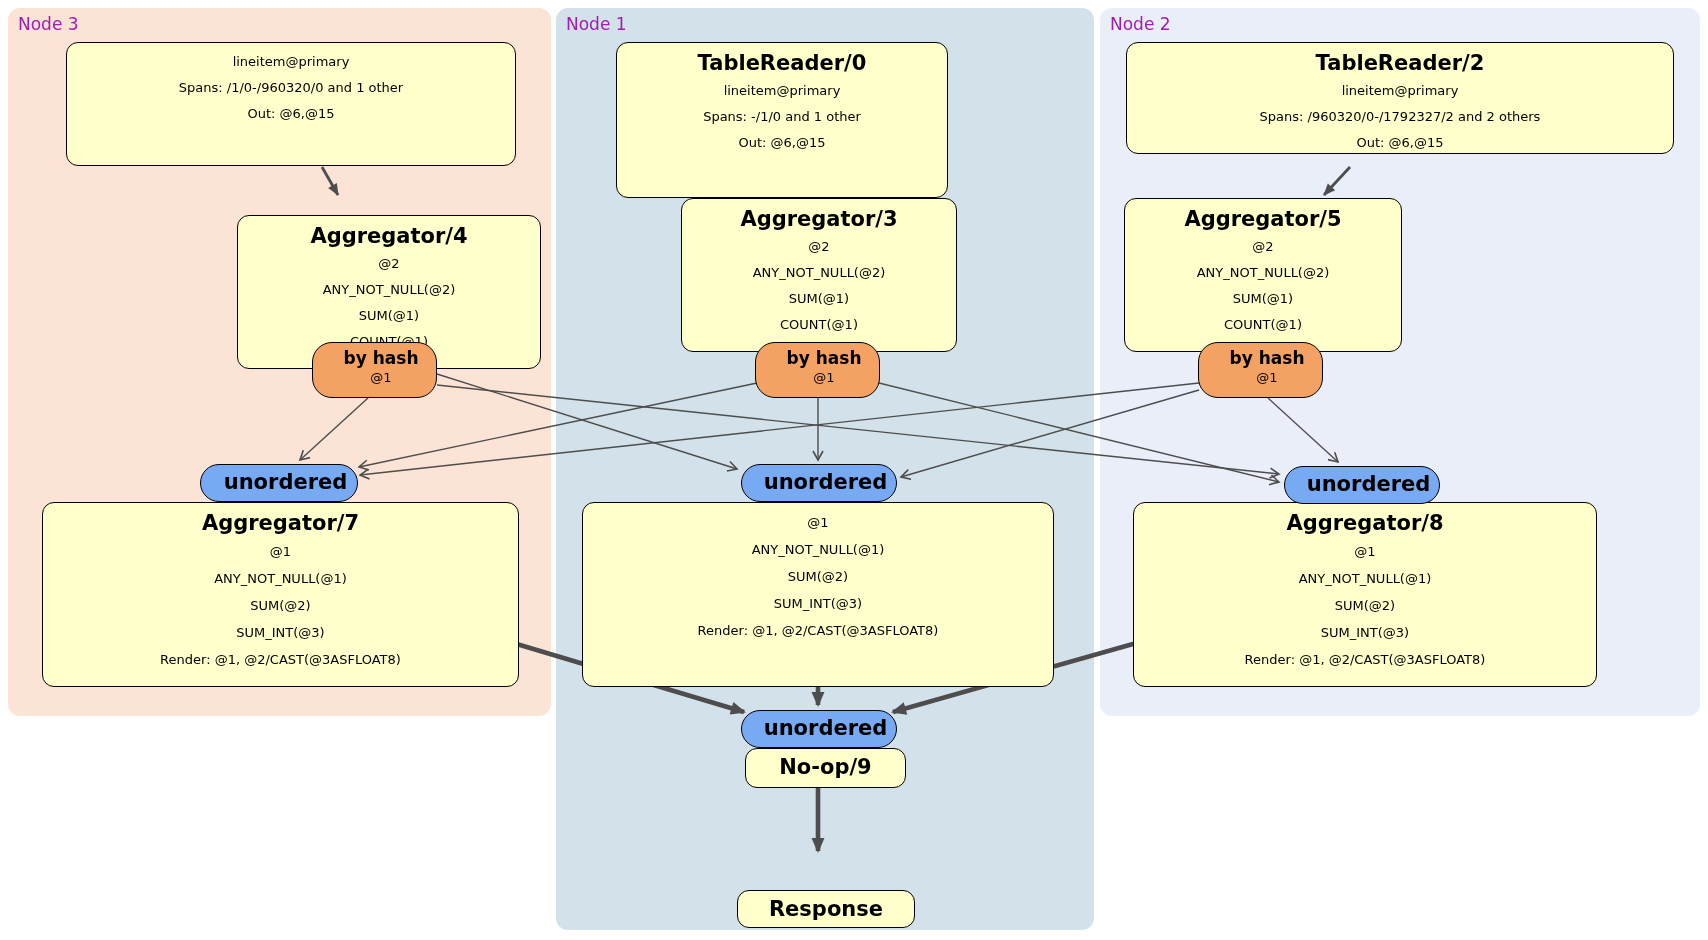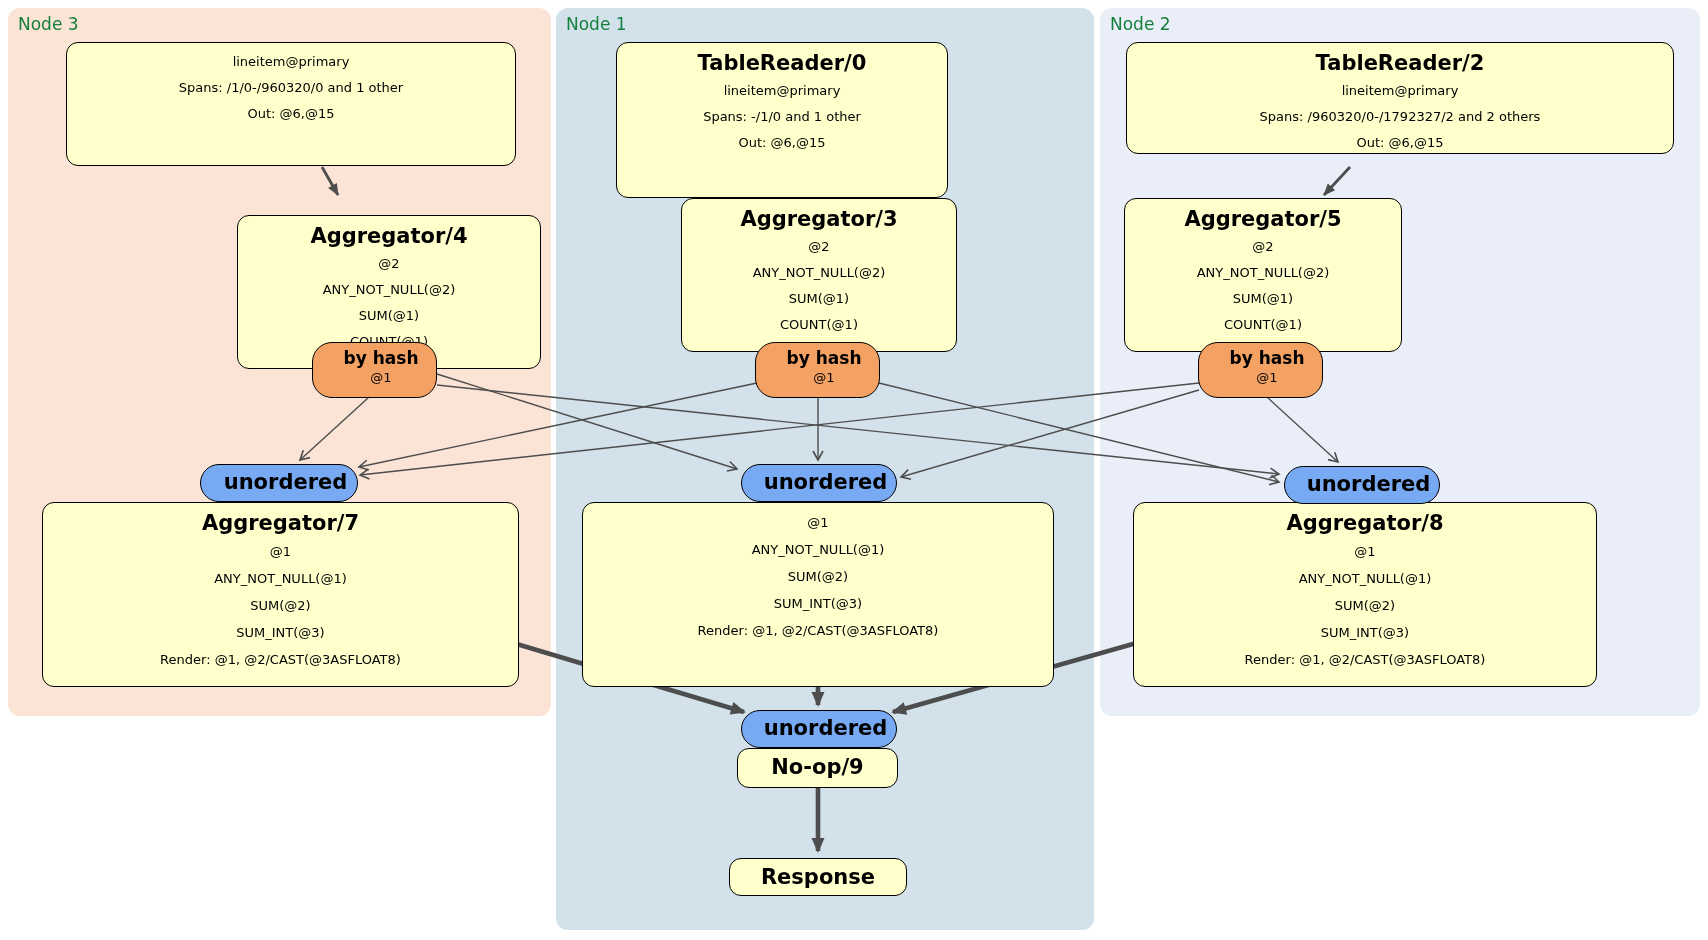--- a/index.html
+++ b/index.html
@@ -1,36 +1,36 @@
 <!DOCTYPE html>
 <html style="--node3-bg: #fbe3d5; --node1-bg: #d2e1ea; --node2-bg: #e9eef9; --box-bg: #ffffcc; --router-bg: #f4a264; --sync-bg: #78a9f3; --border: #000000; --edge: #4d4d4d;"><head>
 <meta charset="utf-8">
 <style>
   html,body{margin:0;padding:0;background:#fff;}
   .canvas{
     position:relative;width:1708px;height:940px;background:#fff;overflow:hidden;
     font-family:"DejaVu Sans","Liberation Sans",sans-serif;color:#000;
   }
   .region{position:absolute;border-radius:12px;z-index:0;}
-  .rlabel{position:absolute;top:6px;left:10px;font-size:17px;color:#15803d;}
+  .rlabel{position:absolute;top:6px;left:10px;font-size:17px;color:#a21caf;}
   svg.edges{position:absolute;left:0;top:0;z-index:1;}
   line.e{stroke:var(--edge,#4d4d4d);stroke-width:1.4;}
   line.m{stroke:var(--edge,#4d4d4d);stroke-width:2.8;}
   line.k{stroke:var(--edge,#4d4d4d);stroke-width:4.6;}
   .mk-open{fill:none;stroke:var(--edge,#4d4d4d);stroke-width:1.6;}
   .mk-fill{fill:var(--edge,#4d4d4d);stroke:none;}
   .box{
     position:absolute;z-index:2;box-sizing:border-box;text-align:center;
     background:var(--box-bg,#ffffcc);border:1.6px solid var(--border,#000);
     border-radius:12px;padding-top:6px;
   }
   .box .t{font-size:21px;font-weight:bold;line-height:29px;white-space:nowrap;}
   .box .l{font-size:13px;line-height:26px;white-space:nowrap;}
   .box.big .l{line-height:27px;}
-  .box.small{padding-top:0;}
+  .box.small{padding-top:0;margin-left:8px;}
   .box.small .t{line-height:37px;}
   .pill{
     position:absolute;z-index:3;box-sizing:border-box;text-align:center;
     border:1.6px solid var(--border,#000);
     padding-left:13px;
   }
   .router{background:var(--router-bg,#f4a264);border-radius:20px;padding-top:4px;}
   .router .rt{font-size:17px;font-weight:bold;line-height:22px;}
   .router .rd{font-size:13px;line-height:17px;}
   .sync{
@@ -164,17 +164,17 @@
     <div class="l">ANY_NOT_NULL(@1)</div>
     <div class="l">SUM(@2)</div>
     <div class="l">SUM_INT(@3)</div>
     <div class="l">Render: @1, @2/CAST(@3ASFLOAT8)</div>
   </div>
 
   <div class="pill sync" style="left:741px;top:710px;width:156px;height:38px">unordered</div>
   <div class="box small" style="left:737px;top:748px;width:161px;height:40px">
     <div class="t">No-op/9</div>
   </div>
-  <div class="box small" style="left:729px;top:858px;width:178px;height:38px">
+  <div class="box small" style="left:729px;top:890px;width:178px;height:38px">
     <div class="t">Response</div>
   </div>
 
 </div>
 
 </body></html>

